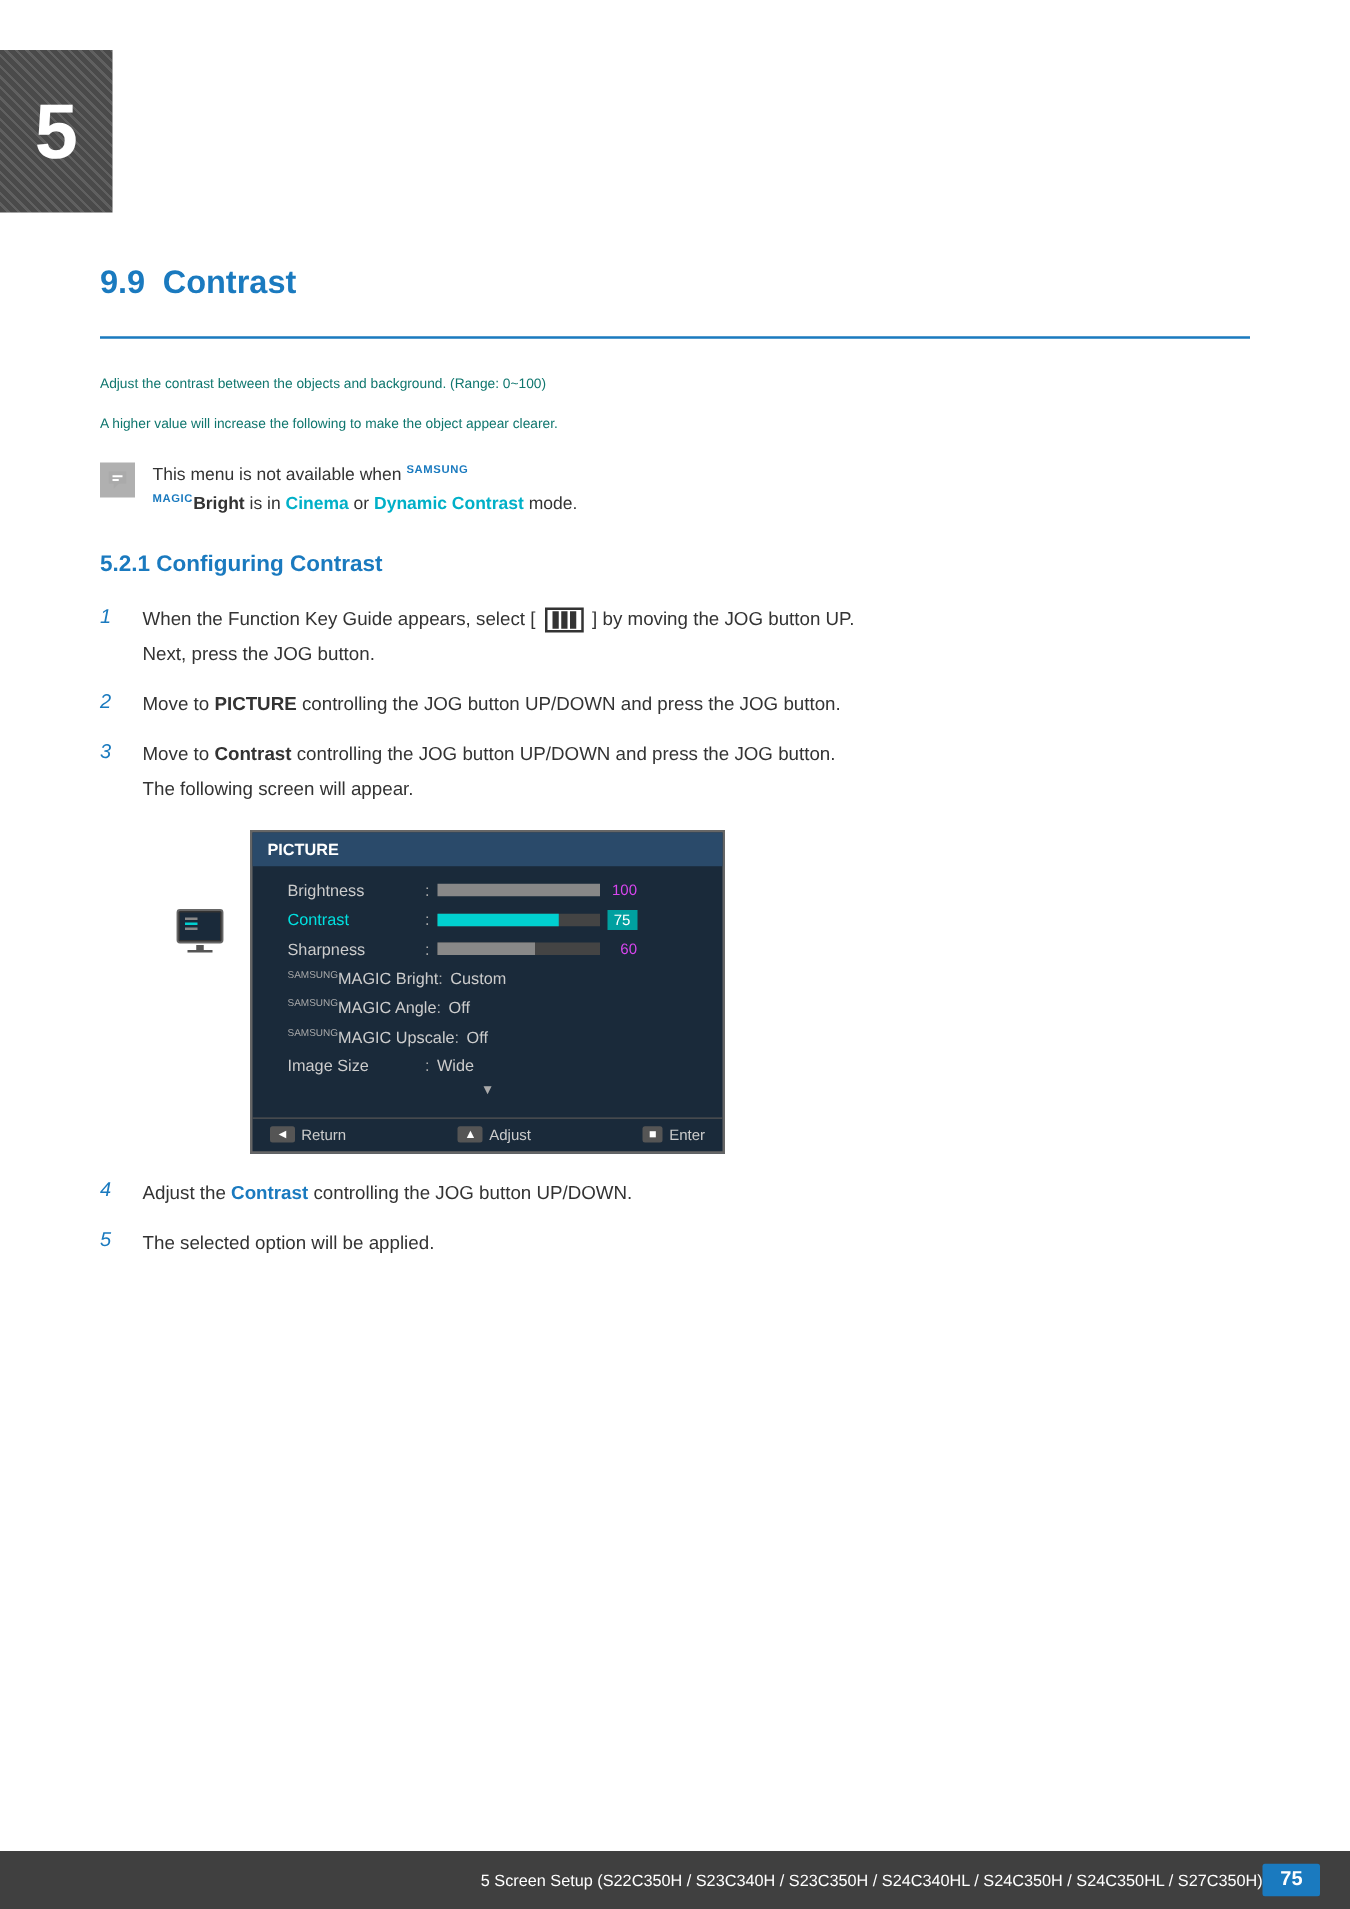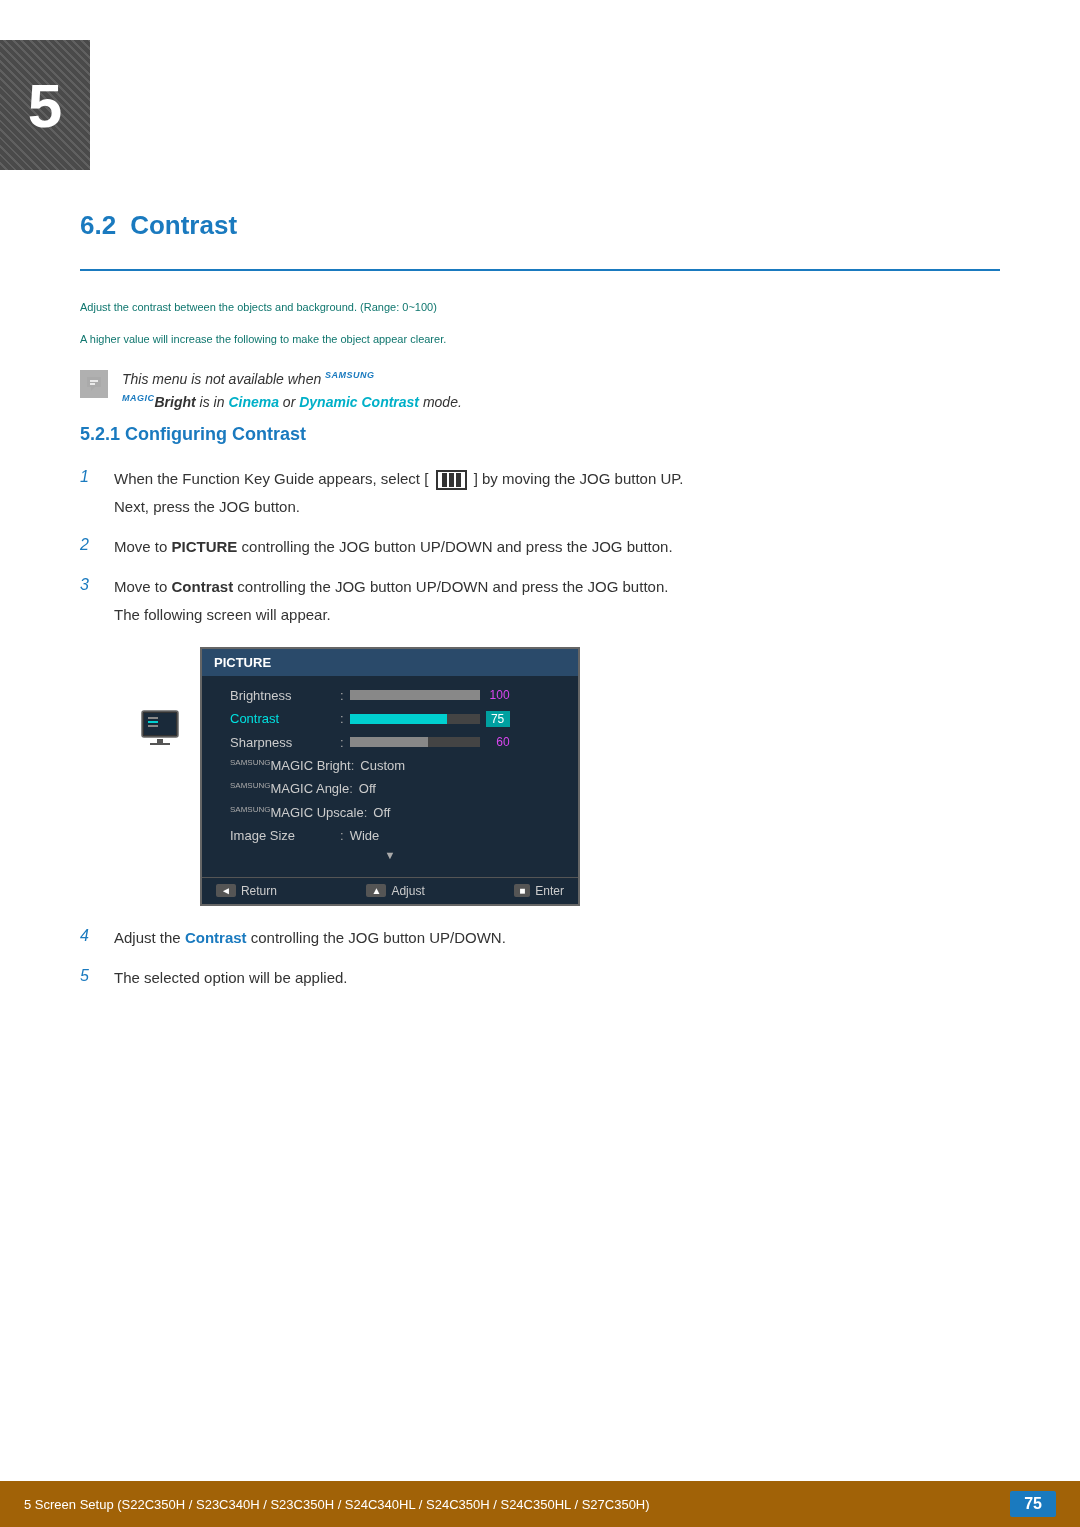--- a/index.html
+++ b/index.html
@@ -91,23 +91,22 @@
       font-size: 11px;
       color: #0f766e;
       margin-bottom: 14px;
       line-height: 1.6;
     }
 
     
     .note-box {
       display: flex;
       align-items: flex-start;
-      margin: 20px 0 11px 0;
+      margin: 20px 0 28px 0;
       gap: 14px;
-      font-style: italic;
     }
 
     .note-icon {
       width: 28px;
       height: 28px;
       background: #b0b0b0;
       flex-shrink: 0;
       display: flex;
       align-items: center;
       justify-content: center;
@@ -346,26 +345,26 @@
       padding: 1px 5px;
       border-radius: 2px;
     }
 
     
     .page-footer {
       position: fixed;
       bottom: 0;
       left: 0;
       width: 1080px;
-      background: #a16207;
+      background: #404040;
       color: #fff;
       font-size: 13px;
       padding: 10px 24px;
       display: flex;
-      justify-content: space-between;
+      justify-content: flex-end;
       align-items: center;
     }
 
     .footer-page-num {
       background: #1a7abf;
       color: #fff;
       font-size: 16px;
       font-weight: bold;
       padding: 4px 14px;
       border-radius: 2px;
@@ -388,21 +387,21 @@
 
 <div class="page-container">
 
   <div class="chapter-header">
     <div class="chapter-number-box">
       <span>5</span>
     </div>
   </div>
 
   <div class="section-heading">
-    <span class="section-number">6.2</span>
+    <span class="section-number">9.9</span>
     <span class="section-title">Contrast</span>
   </div>
   <hr class="section-divider">
 
   <p class="description-text">Adjust the contrast between the objects and background. (Range: 0~100)</p>
   <p class="description-text">A higher value will increase the following to make the object appear clearer.</p>
 
   <div class="note-box">
     <div class="note-icon">
       <svg viewBox="0 0 18 18" fill="none" xmlns="http://www.w3.org/2000/svg">

